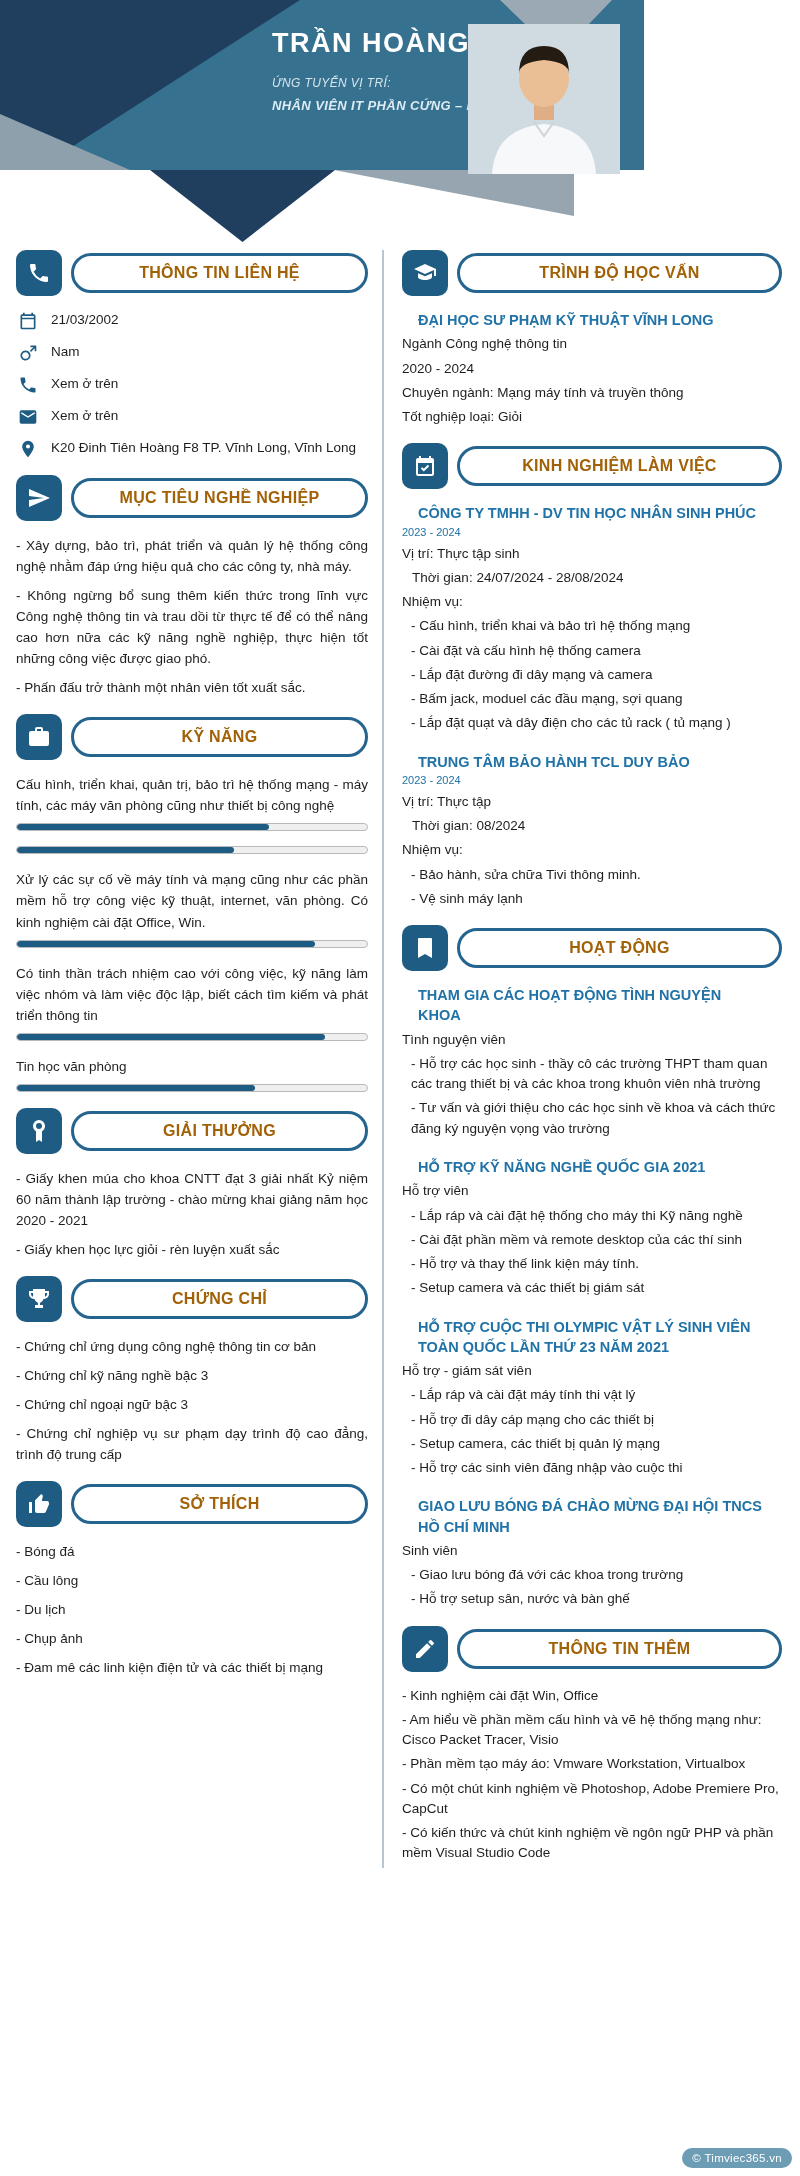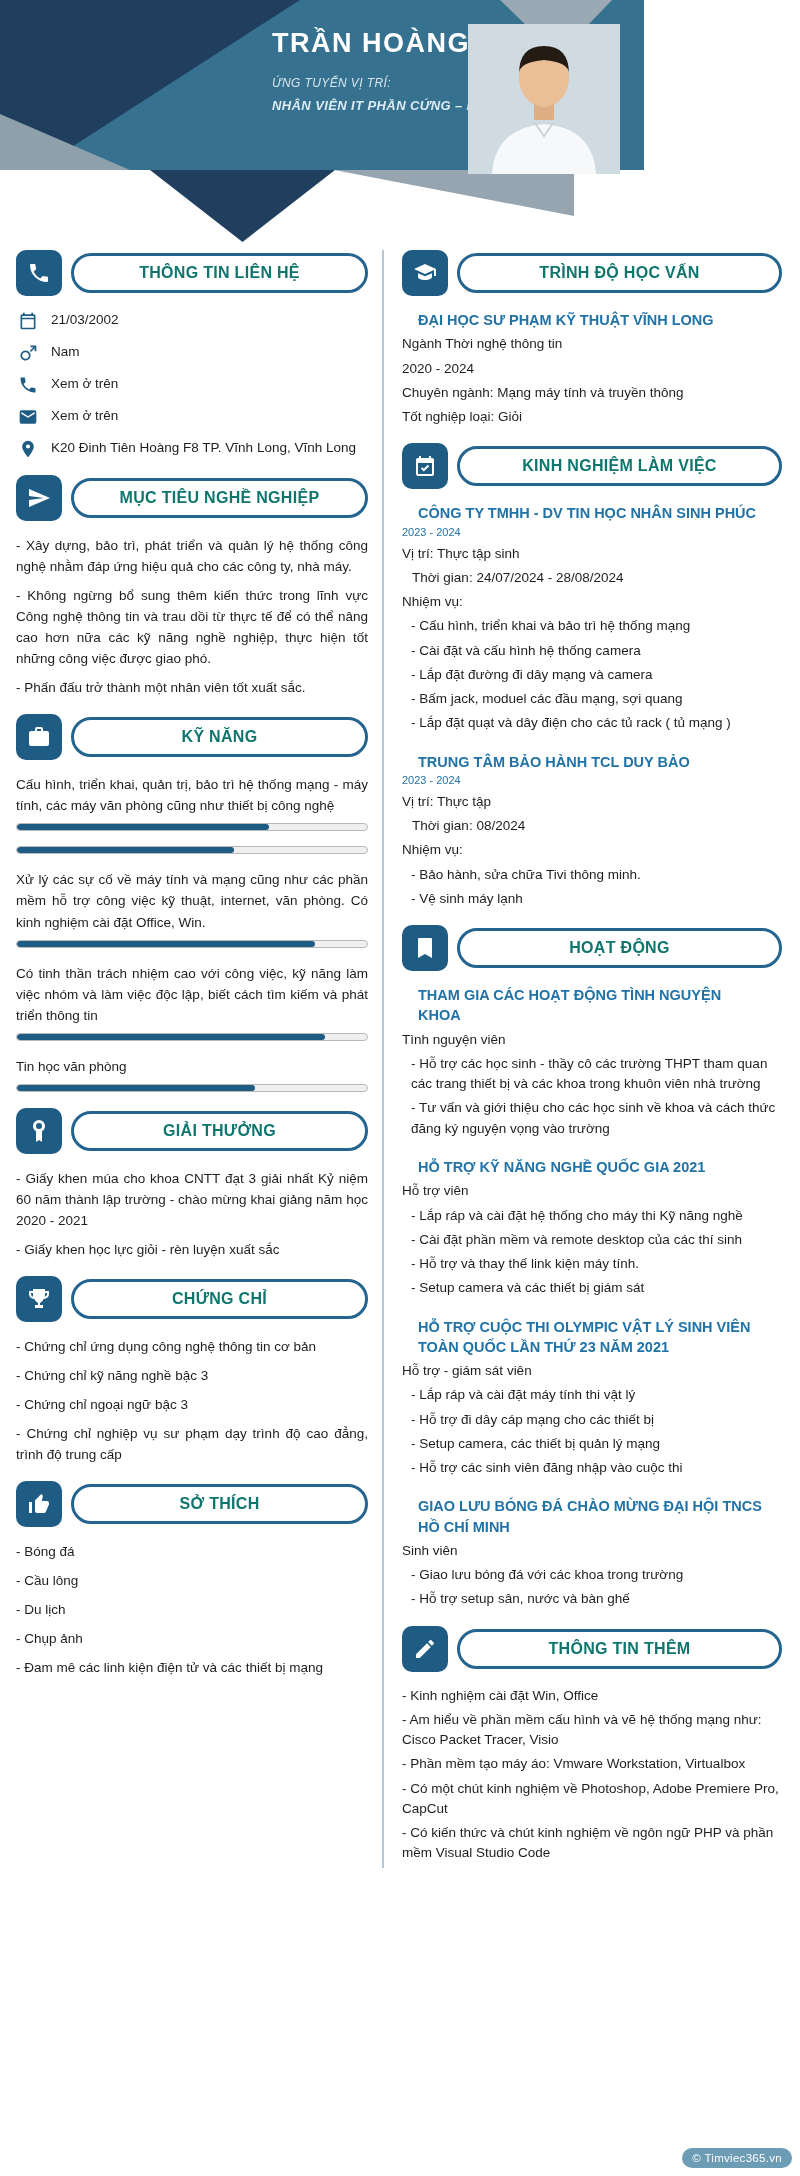--- a/index.html
+++ b/index.html
@@ -39,21 +39,21 @@
   .col-right { flex:1; min-width:0; padding-right:6px; }
 
   
   .sec-head { display:flex; align-items:center; margin:16px 0 14px; }
   .sec-head.first { margin-top:0; }
   .sec-icon { flex:0 0 46px; width:46px; height:46px; background:#1f5c84; border-radius:10px;
     display:flex; align-items:center; justify-content:center; }
   .sec-icon svg { width:24px; height:24px; fill:#ffffff; }
   .sec-pill { flex:1; margin-left:9px; border:3px solid #24648e; border-radius:23px; height:40px;
     display:flex; align-items:center; justify-content:center; background:#fff;
-    font-weight:bold; font-size:16px; color:#0f766e; letter-spacing:.3px; }
+    font-weight:bold; font-size:16px; color:#a16207; letter-spacing:.3px; }
 
   
   .c-row { display:flex; align-items:flex-start; margin:11px 2px; font-size:13.5px; line-height:1.5; }
   .c-icon { flex:0 0 20px; width:20px; height:20px; margin-right:13px; margin-top:1px; }
   .c-icon svg { width:20px; height:20px; fill:#1f5c84; }
 
   .p { font-size:13.5px; line-height:1.56; text-align:justify; margin:0 0 8px; }
 
   
   .skill { margin:0 0 15px; }
@@ -252,21 +252,21 @@
       <section>
         <div class="sec-head first">
           <div class="sec-icon">
             <svg viewBox="0 0 24 24">
                 <path d="M12 3L1 8l11 5 9-4.09V15h2V8L12 3zM5 12.18V16c0 1.66 3.13 3 7 3s7-1.34 7-3v-3.82l-7 3.18-7-3.18z"></path>
               </svg>
           </div>
           <div class="sec-pill">TRÌNH ĐỘ HỌC VẤN</div>
         </div>
         <div class="r-title tight">ĐẠI HỌC SƯ PHẠM KỸ THUẬT VĨNH LONG</div>
-        <div class="r-line">Ngành Thời nghệ thông tin</div>
+        <div class="r-line">Ngành Công nghệ thông tin</div>
         <div class="r-line">2020 - 2024</div>
         <div class="r-line">Chuyên ngành: Mạng máy tính và truyền thông</div>
         <div class="r-line">Tốt nghiệp loại: Giỏi</div>
       </section>
 
       <section>
         <div class="sec-head">
           <div class="sec-icon">
             <svg viewBox="0 0 24 24">
                 <path d="M19 4h-1V2h-2v2H8V2H6v2H5a2 2 0 00-2 2v14a2 2 0 002 2h14a2 2 0 002-2V6a2 2 0 00-2-2zm0 16H5V9h14v11zm-8.2-2.4l-3-3 1.4-1.4 1.6 1.6 4-4 1.4 1.4-5.4 5.4z"></path>

